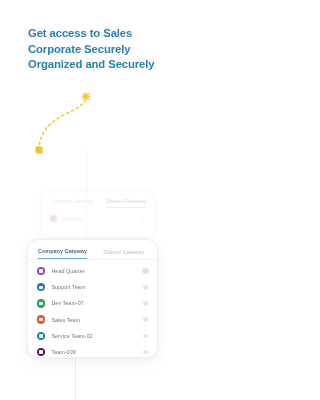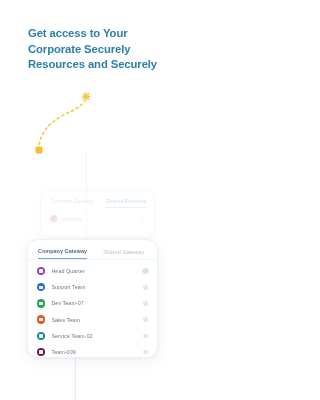--- a/index.html
+++ b/index.html
@@ -178,23 +178,23 @@
     background:#cfe4f2;
     box-shadow:0 0 0 1px rgba(150,195,225,0.35);
   }
 </style>
 </head>
 <body>
 
 <div id="screen">
 
   <div class="headline">
-    <span class="ln">Get access to Your</span>
+    <span class="ln">Get access to Sales</span>
     <span class="ln">Corporate Securely</span>
-    <span class="ln">Resources and Securely</span>
+    <span class="ln">Organized and Securely</span>
   </div>
 
   <div class="path-wrap">
     <svg width="90" height="82" viewBox="0 0 90 82" fill="none" xmlns="http://www.w3.org/2000/svg">
       <path d="M19 62 C 19 40, 36 30, 52 23 C 58 20, 62 17, 65 13" stroke="#f5c844" stroke-width="1.6" stroke-linecap="round" stroke-dasharray="2.2 3.2" fill="none"></path>
       <rect x="15.5" y="58.5" width="7" height="7" rx="1.4" fill="#f5c030"></rect>
       <g stroke="#f5c844" stroke-width="1.5" stroke-linecap="round">
         <line x1="66" y1="5" x2="66" y2="12"></line>
         <line x1="62.5" y1="8.5" x2="69.5" y2="8.5"></line>
         <line x1="63.4" y1="5.9" x2="68.6" y2="11.1"></line>

